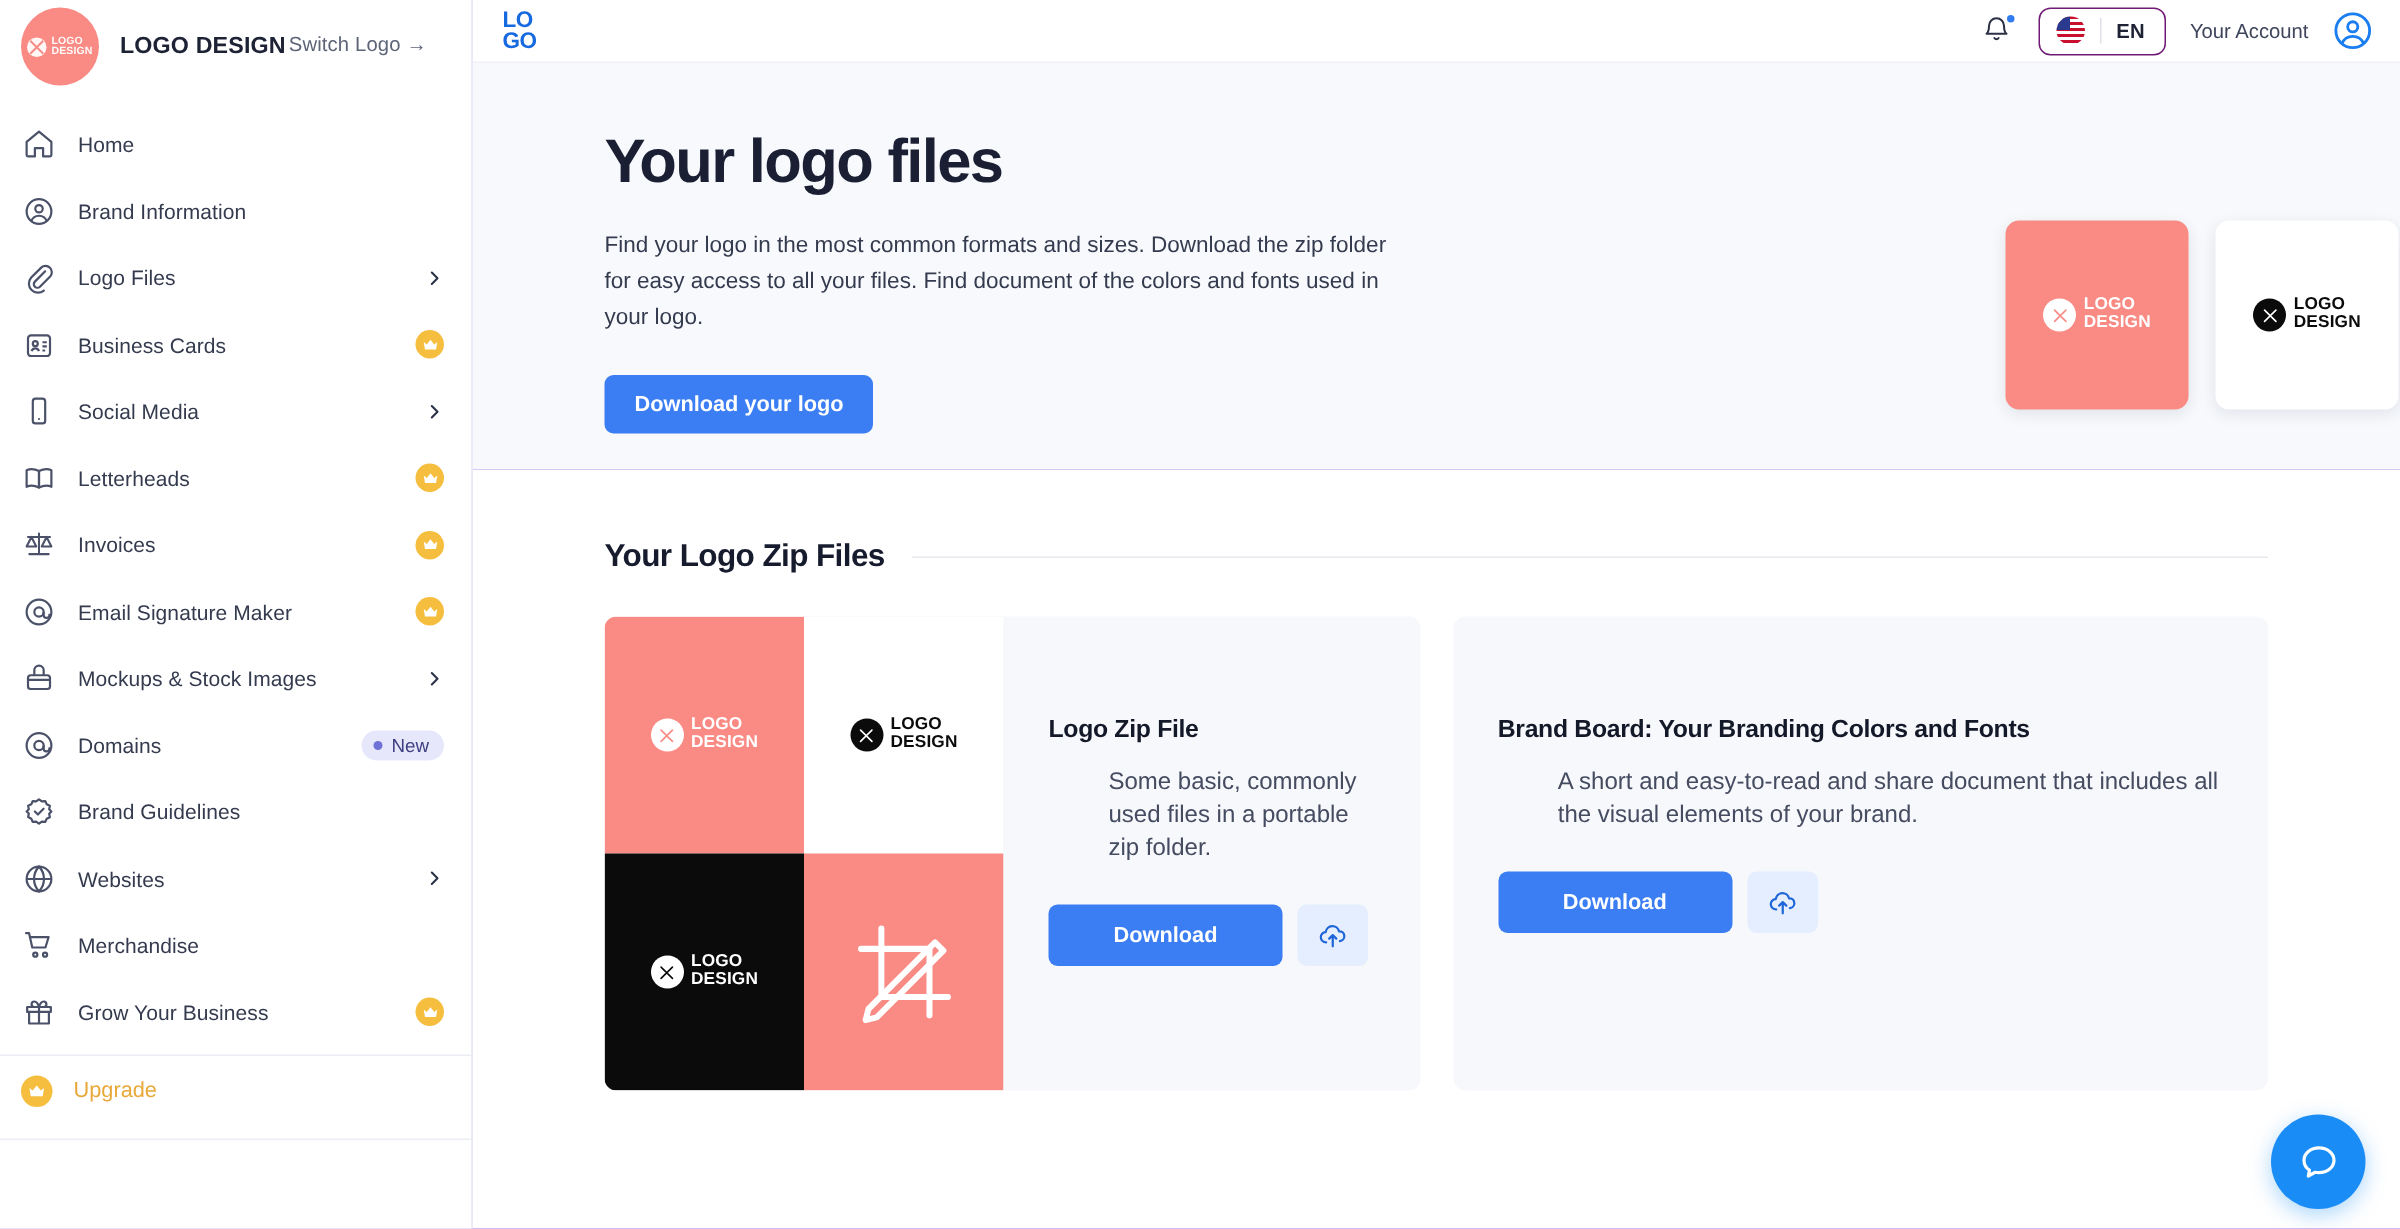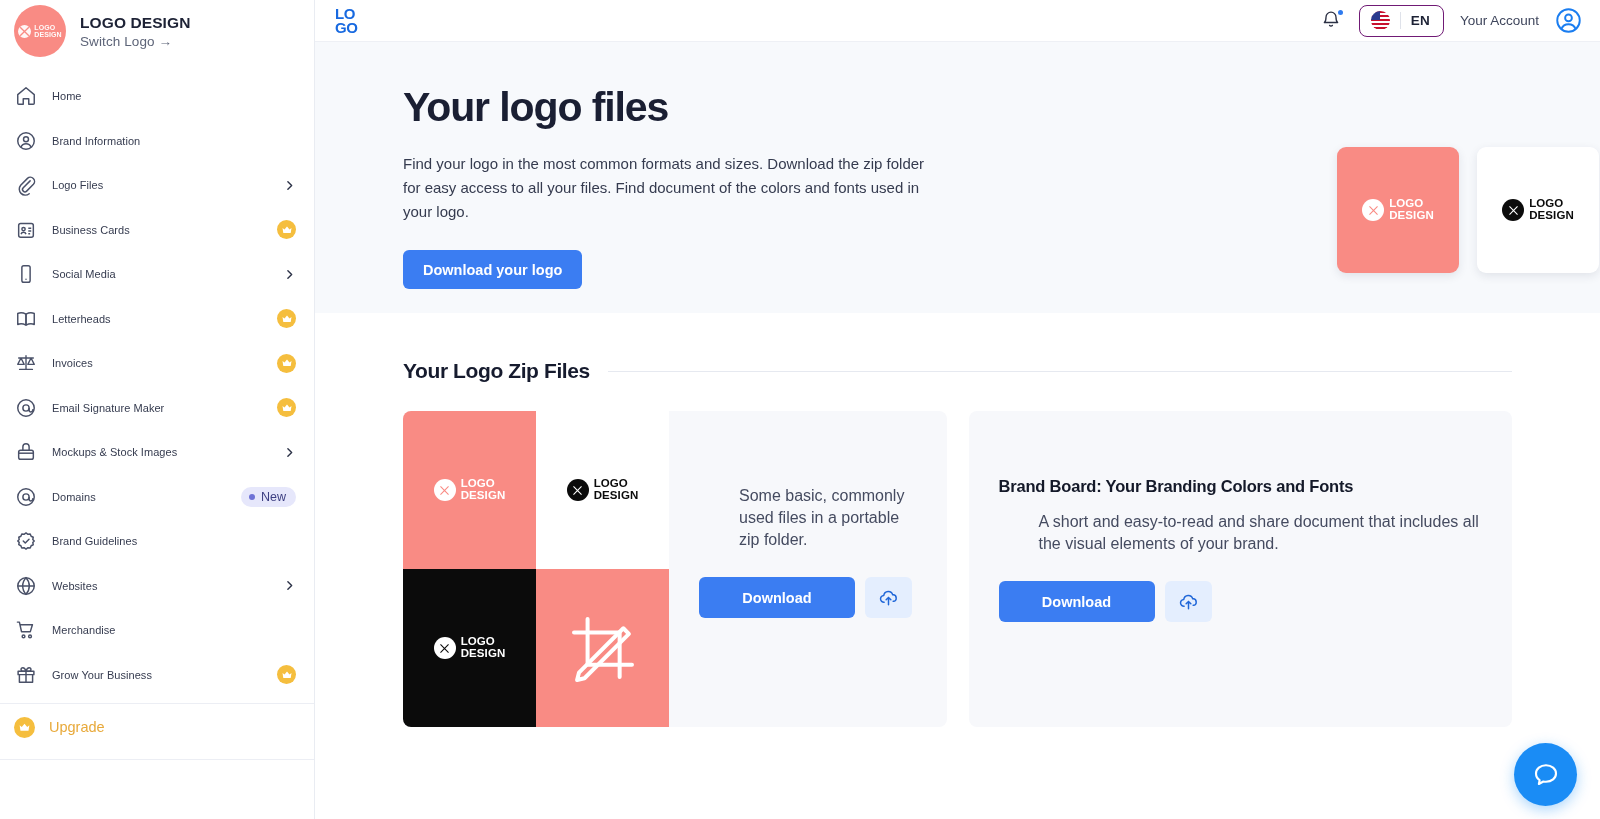--- a/index.html
+++ b/index.html
@@ -36,21 +36,21 @@
   .brand-avatar .ba-mark {
     width: 13px; height: 13px; border-radius: 50%;
     background: rgba(255,255,255,.92);
     display: flex; align-items: center; justify-content: center;
   }
   .brand-avatar .ba-txt {
     color: rgba(255,255,255,.95);
     font-size: 7px; line-height: 7.4px; font-weight: 700;
     letter-spacing: .1px;
   }
-  .brand-text { display: flex; flex-direction: column; gap: 2px; }
+  .brand-text { display: flex; flex-direction: row; gap: 2px; }
   .brand-title {
     font-size: 15.5px; font-weight: 700; color: #1d2235; letter-spacing: .1px;
   }
   .brand-switch {
     font-size: 13.5px; color: #5d6478; letter-spacing: .1px;
   }
 
   .nav { padding-top: 12px; flex: 1 1 auto; }
   .nav-item {
     display: flex; align-items: center;
@@ -60,21 +60,21 @@
     cursor: pointer;
     position: relative;
   }
   .nav-ico {
     width: 24px; height: 24px; flex: 0 0 24px;
     display: flex; align-items: center; justify-content: center;
     color: #4a5168;
   }
   .nav-ico svg { width: 22px; height: 22px; display: block; }
   .nav-label {
-    font-size: 11px; color: #353b4f; flex: 1 1 auto; letter-spacing: .05px;
+    font-size: 14px; color: #353b4f; flex: 1 1 auto; letter-spacing: .05px;
   }
   .chev { color: #2d3348; display: flex; align-items: center; }
   .chev svg { width: 13px; height: 13px; }
   .crown {
     width: 19px; height: 19px; border-radius: 50%;
     background: #F5BE3E;
     display: flex; align-items: center; justify-content: center;
     flex: 0 0 19px;
   }
   .crown svg { width: 12px; height: 12px; fill: #fff; }
@@ -593,20 +593,21 @@
             </span>
             <span class="quad q4">
               <svg viewBox="0 0 24 24" fill="none" stroke-width="1.3" stroke-linecap="round" stroke-linejoin="round">
                 <path d="M7 2.6v14.8h14.4"></path>
                   <path d="M2.6 7h14.8v14.4"></path>
                   <path d="M4.2 20 18.6 5.6l1.8 1.8L6 21.8l-2.4.6z"></path>
               </svg>
             </span>
           </div>
           <div class="fcard-body">
+            <h3 class="fcard-title">Logo Zip File</h3>
             <p class="fcard-desc">Some basic, commonly used files in a portable zip folder.</p>
             <div class="fcard-actions">
               <button class="btn-dl">Download</button>
               <button class="btn-cloud">
                 <svg viewBox="0 0 24 24" fill="none" stroke="currentColor" stroke-width="1.7" stroke-linecap="round" stroke-linejoin="round">
                     <path d="M7 17.4a3.9 3.9 0 0 1-.4-7.8A5.2 5.2 0 0 1 16.8 9a3.7 3.7 0 0 1 .6 7.4"></path>
                     <path d="M12 20.4v-8.2M9.3 14.6 12 11.9l2.7 2.7"></path>
                   </svg>
               </button>
             </div>

